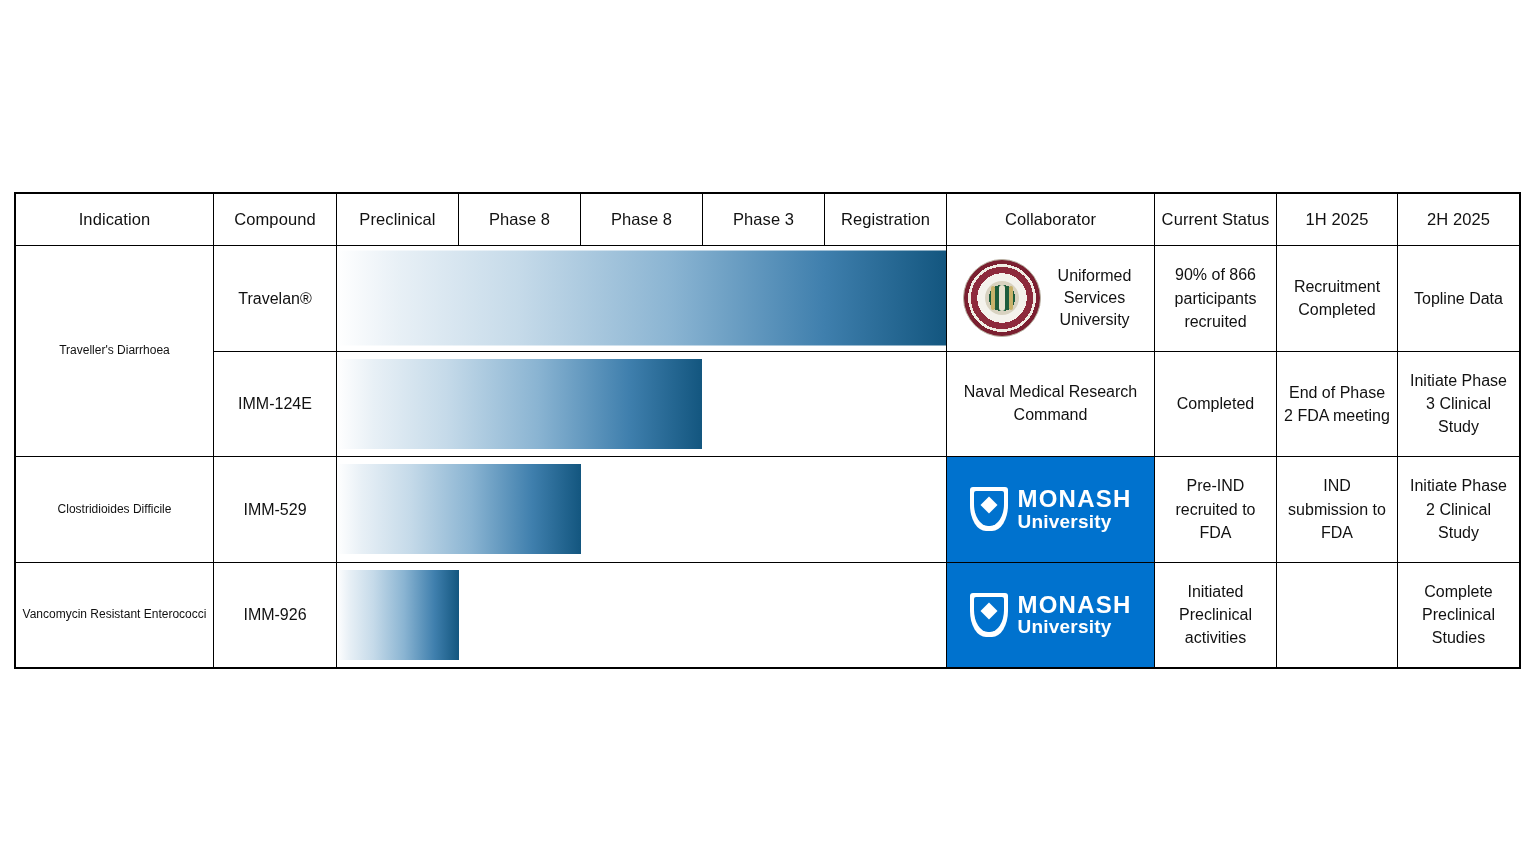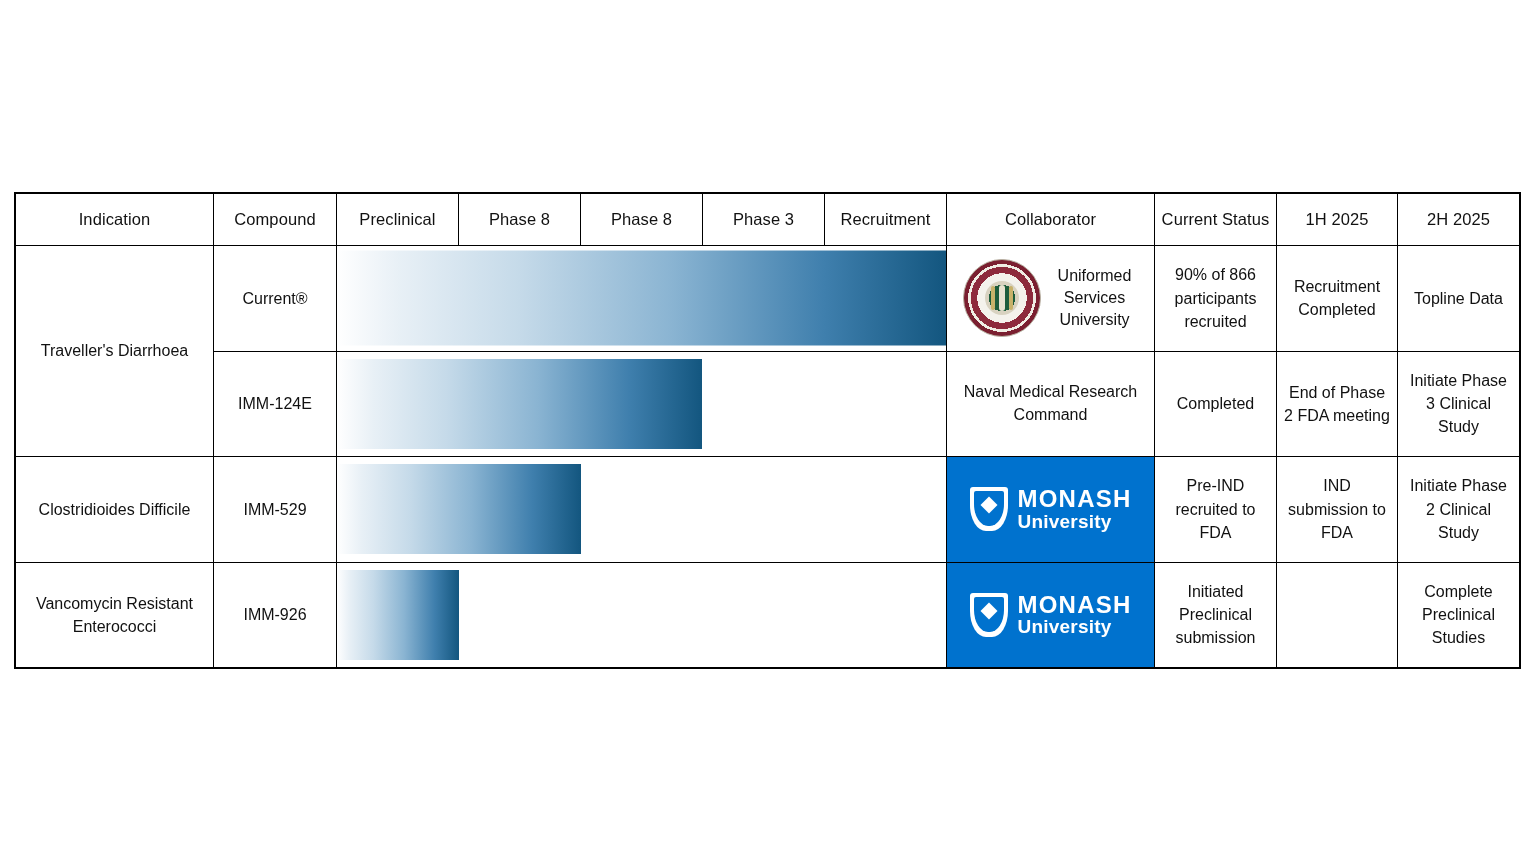--- a/index.html
+++ b/index.html
@@ -68,21 +68,21 @@
   .col-1h   { width: 121px; }
   .col-2h   { width: 122px; }
 
   .cell-text {
     font-size: 16px;
     line-height: 1.45;
     padding: 4px 6px;
     display: block;
   }
 
-  .indication-cell .cell-text { font-size: 16px; }
+  .indication-cell .cell-text { font-size: 12px; }
   .compound-cell .cell-text { font-size: 16px; }
 
   
   .barcell {
     padding: 0;
     position: relative;
     background: #ffffff;
   }
   .barbox {
     position: absolute;
@@ -232,35 +232,35 @@
         <col class="col-2h">
     </colgroup>
     <thead>
       <tr>
         <th>Indication</th>
         <th>Compound</th>
         <th>Preclinical</th>
         <th>Phase 8</th>
         <th>Phase 8</th>
         <th>Phase 3</th>
-        <th>Recruitment</th>
+        <th>Registration</th>
         <th>Collaborator</th>
         <th>Current Status</th>
         <th>1H 2025</th>
         <th>2H 2025</th>
       </tr>
     </thead>
     <tbody>
 
       <tr style="height:103px;">
         <td class="indication-cell" rowspan="2">
           <span class="cell-text">Traveller's Diarrhoea</span>
         </td>
         <td class="compound-cell">
-          <span class="cell-text">Current®</span>
+          <span class="cell-text">Travelan®</span>
         </td>
         <td class="barcell" colspan="5">
           <div class="barbox">
             <div class="bar bar-tall" style="width:100%;"></div>
           </div>
         </td>
         <td>
           <div class="collab-inner">
             <div class="seal"></div>
             <div class="collab-text">Uniformed Services University</div>
@@ -349,21 +349,21 @@
         <td class="monash-cell">
           <div class="monash-box">
             <div class="monash-shield"></div>
             <div class="monash-words">
               <span class="m1">MONASH</span>
               <span class="m2">University</span>
             </div>
           </div>
         </td>
         <td>
-          <span class="cell-text">Initiated Preclinical submission</span>
+          <span class="cell-text">Initiated Preclinical activities</span>
         </td>
         <td>
           <span class="cell-text"></span>
         </td>
         <td>
           <span class="cell-text">Complete Preclinical Studies</span>
         </td>
       </tr>
     </tbody>
   </table>

